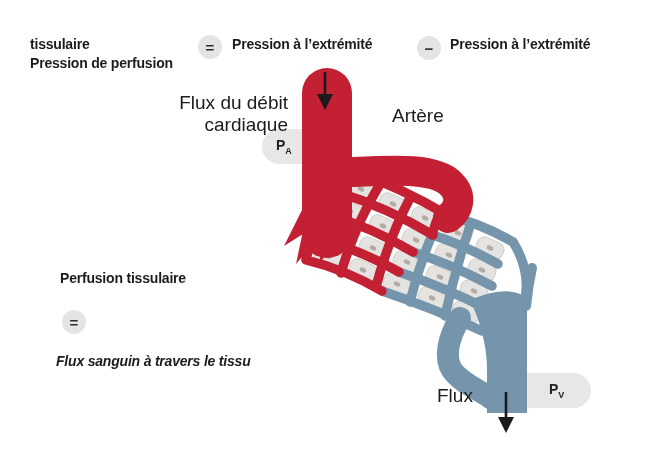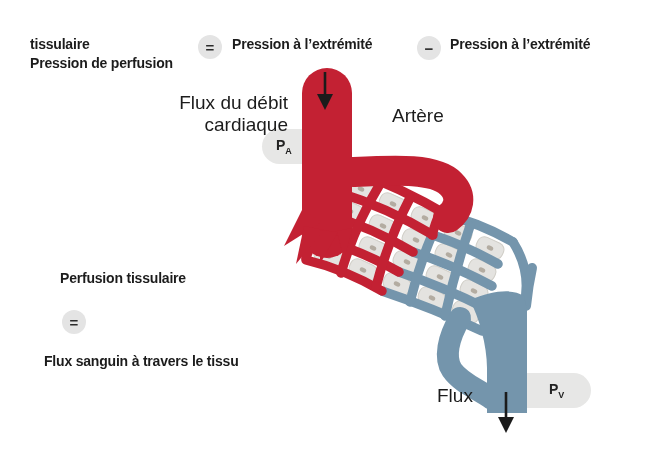--- a/index.html
+++ b/index.html
@@ -156,16 +156,16 @@
   </div>
 
   <div class="abs lbl" style="left:140px; top:92px; width:148px; text-align:right;">Flux du débit cardiaque</div>
   <div class="abs lbl" style="left:392px; top:105px;">Artère</div>
   <div class="abs lbl" style="left:437px; top:385px;">Flux</div>
 
   <div class="abs hdr" style="left:60px; top:269px;">Perfusion tissulaire</div>
   <div class="op-circle" style="left:62px; top:310px;">
     <span>=</span>
   </div>
-  <div class="abs hdr" style="left:44px; top:351px; line-height:20px;">
+  <div class="abs hdr" style="left:56px; top:351px; line-height:20px;font-style:italic;">
     <div>Flux sanguin à travers le tissu</div>
   </div>
 </div>
 
 </body></html>

